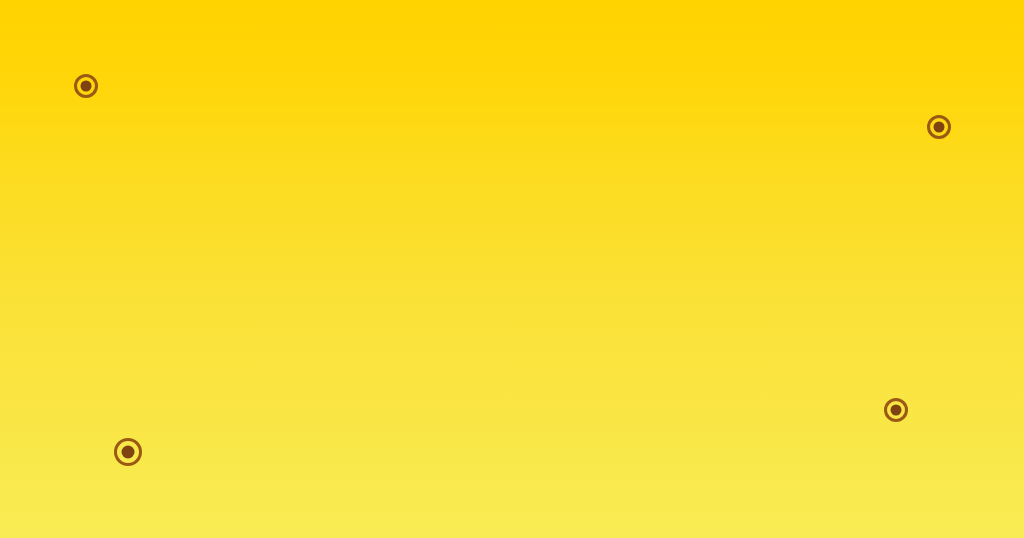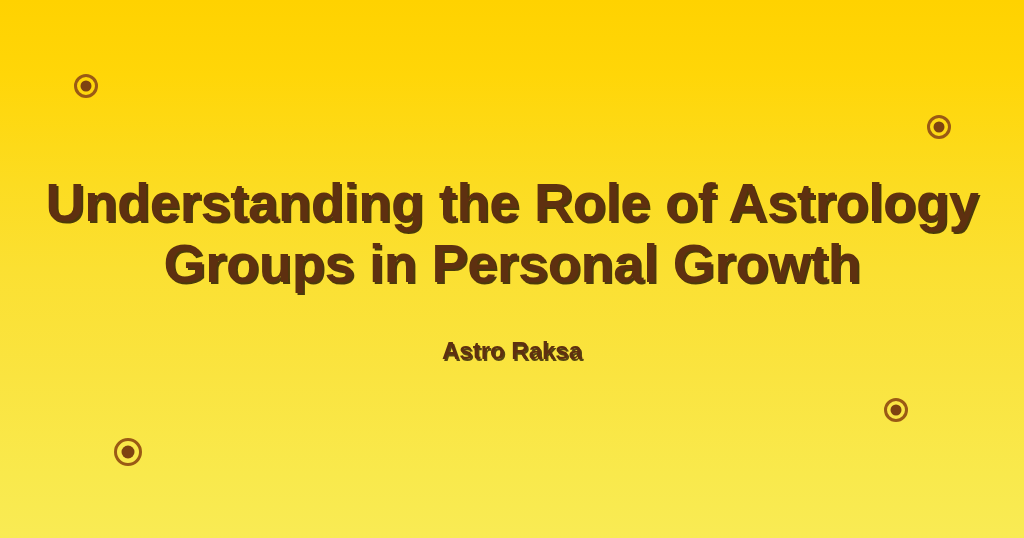--- a/index.html
+++ b/index.html
@@ -97,17 +97,15 @@
 
   <div class="dot" style="left:884px; top:398px; width:24px; height:24px; border:3px solid #9A5A15;">
     <span class="core" style="width:11px; height:11px; background:#7E4311;"></span>
   </div>
 
   <div class="dot" style="left:114px; top:438px; width:28px; height:28px; border:3px solid #9A5A15;">
     <span class="core" style="width:13px; height:13px; background:#7E4311;"></span>
   </div>
 
   <div class="text-wrap">
-    <h1 class="slide-title">Understanding the Role of Astrology Groups in Personal Growth</h1>
-    <p class="slide-subtitle">Astro Raksa</p>
   </div>
 
 </div>
 
 </body></html>

